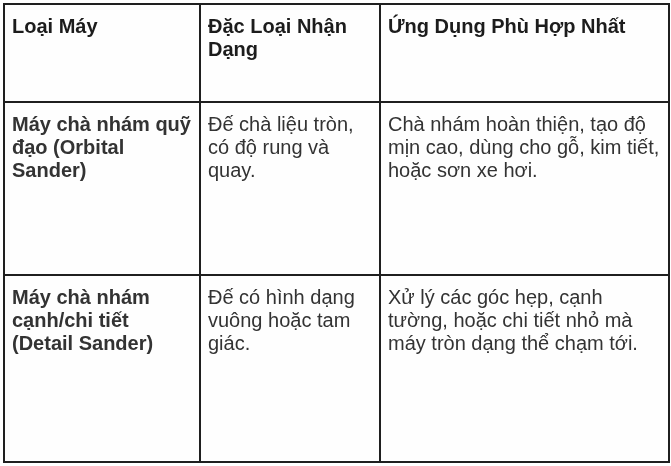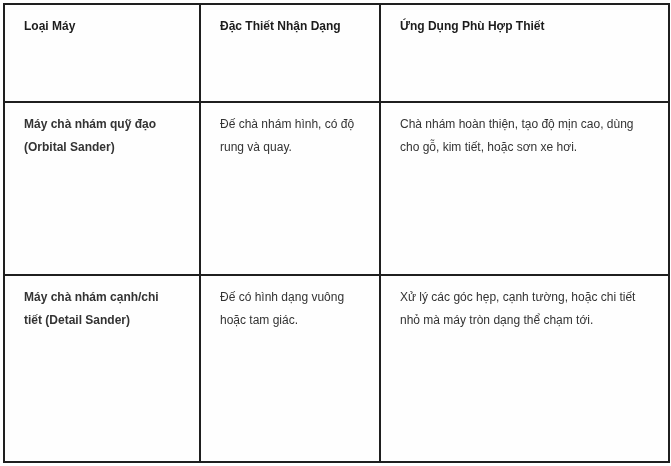--- a/index.html
+++ b/index.html
@@ -23,22 +23,22 @@
     table-layout: fixed;
     background: #fefefe;
   }
   table.comparison, table.comparison th, table.comparison td {
     border: 2px solid #1f1f1f;
   }
   table.comparison th, table.comparison td {
     box-sizing: border-box;
     vertical-align: top;
     text-align: left;
-    padding: 10px 19px;
-    font-size: 12px;
+    padding: 10px 7px;
+    font-size: 20px;
     line-height: 23px;
     color: #333333;
     overflow: hidden;
   }
   table.comparison th {
     font-weight: bold;
     color: #1c1c1c;
   }
   td.col-type {
     font-weight: bold;
@@ -58,28 +58,28 @@
 <div class="page">
   <table class="comparison">
     <colgroup>
       <col class="c1">
       <col class="c2">
       <col class="c3">
     </colgroup>
     <thead>
       <tr class="header-row">
         <th>Loại Máy</th>
-        <th>Đặc Thiết Nhận Dạng</th>
-        <th>Ứng Dụng Phù Hợp Thiết</th>
+        <th>Đặc Loại Nhận Dạng</th>
+        <th>Ứng Dụng Phù Hợp Nhất</th>
       </tr>
     </thead>
     <tbody>
       <tr class="row-orbital">
         <td class="col-type">Máy chà nhám quỹ đạo (Orbital Sander)</td>
-        <td>Đế chà nhám hình, có độ rung và quay.</td>
+        <td>Đế chà liệu tròn, có độ rung và quay.</td>
         <td>Chà nhám hoàn thiện, tạo độ mịn cao, dùng cho gỗ, kim tiết, hoặc sơn xe hơi.</td>
       </tr>
       <tr class="row-detail">
         <td class="col-type">Máy chà nhám cạnh/chi tiết (Detail Sander)</td>
         <td>Đế có hình dạng vuông hoặc tam giác.</td>
         <td>Xử lý các góc hẹp, cạnh tường, hoặc chi tiết nhỏ mà máy tròn dạng thể chạm tới.</td>
       </tr>
     </tbody>
   </table>
 </div>

